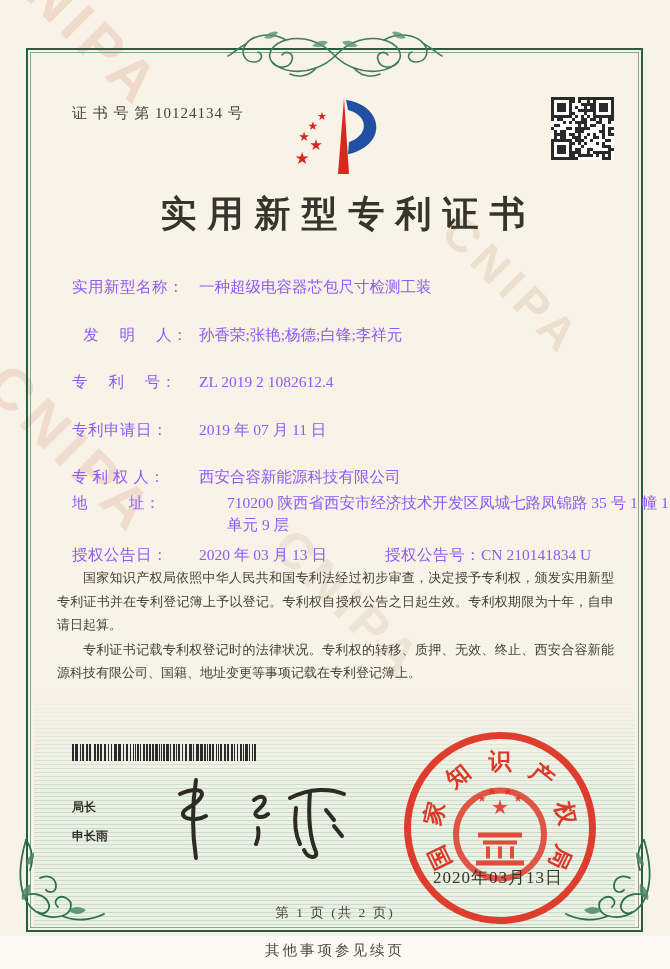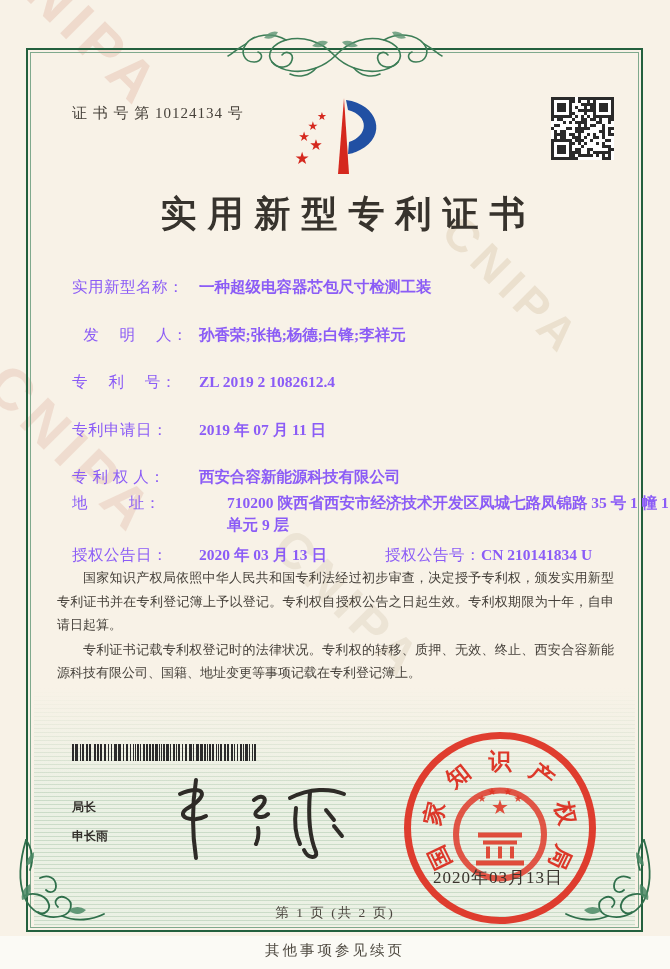--- a/index.html
+++ b/index.html
@@ -35,21 +35,21 @@
       display:grid;grid-template-columns:repeat(21,3px);grid-auto-rows:3px;}
   .qr div{width:3px;height:3px;}
   .qr .b{background:#2a2a2a;}
 
   .title{position:absolute;left:0;top:190px;width:670px;text-align:center;
          font-size:36px;font-weight:bold;color:#37332d;letter-spacing:11px;text-indent:11px;padding-left:8px;}
 
   
   .field-row{position:absolute;left:72px;display:flex;font-size:15.5px;color:#8b5cf6;line-height:22px;}
   .fl{width:127px;flex:0 0 127px;white-space:pre;letter-spacing:0.5px;}
-  .fv{max-width:445px;font-weight:bold;}
+  .fv{max-width:445px;}
   .row1{top:276px;} .row2{top:324px;text-align:center;} .row3{top:371px;} .row4{top:419px;}
   .row5{top:466px;} .row6{top:492px;gap:28px;} .row7{top:544px;}
   .pair2{display:flex;margin-left:28px;}
   .pair2 .fl2{white-space:pre;letter-spacing:0.5px;}
 
   
   .body-text{position:absolute;left:57px;top:566px;width:557px;font-size:13px;
              line-height:23.5px;color:#45403a;text-align:justify;}
   .body-text p{margin:0 0 1px 0;text-indent:2em;}
 

